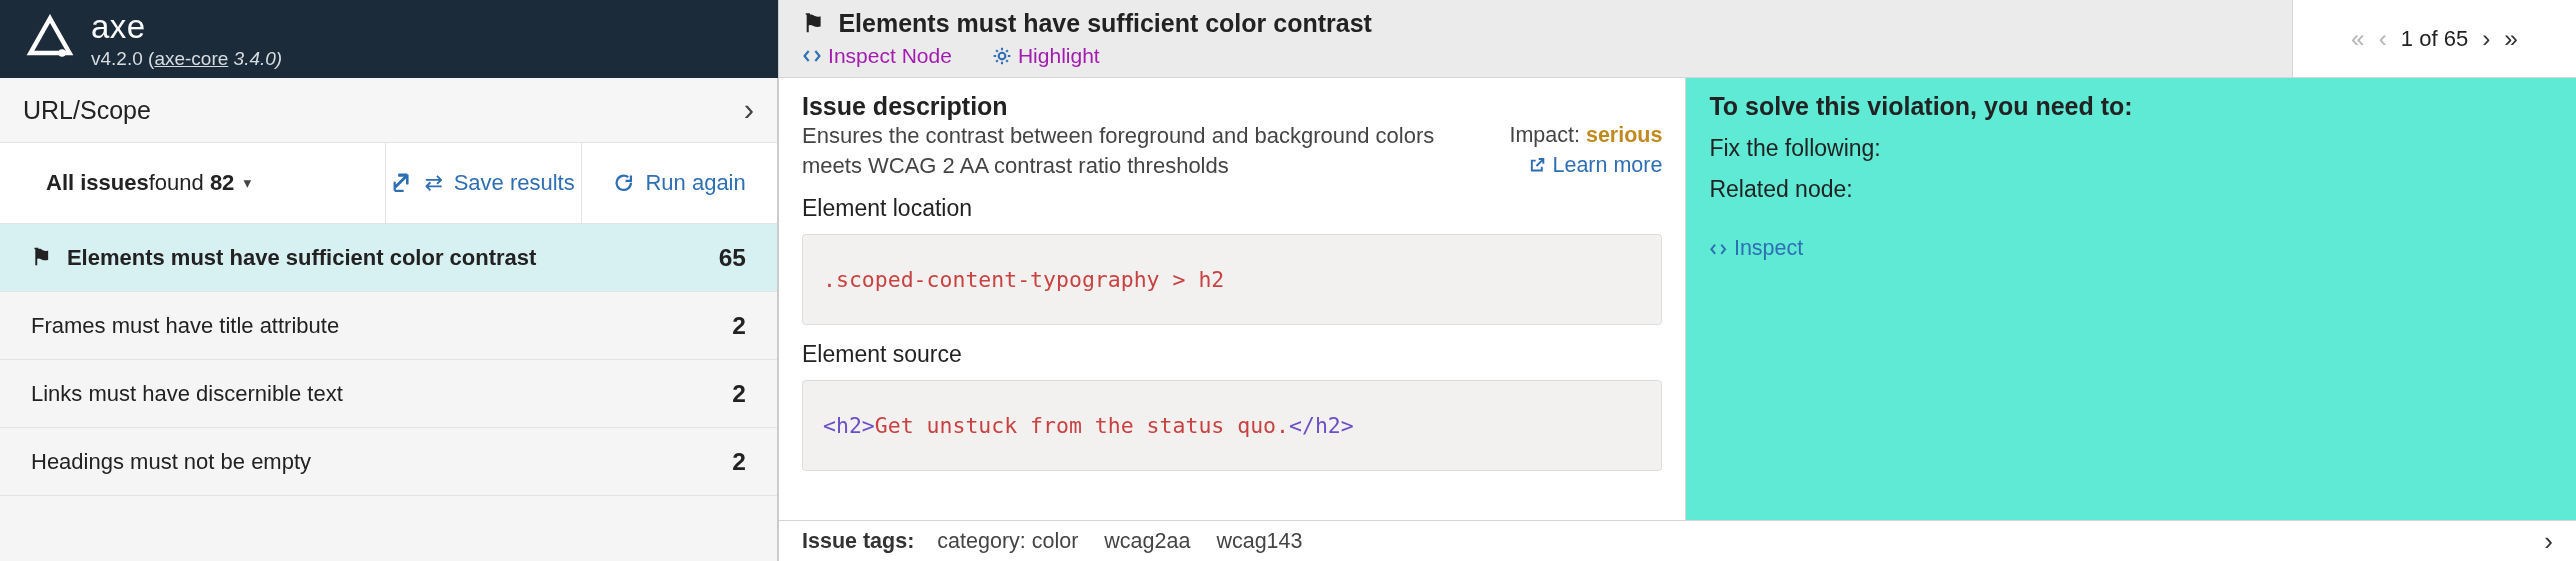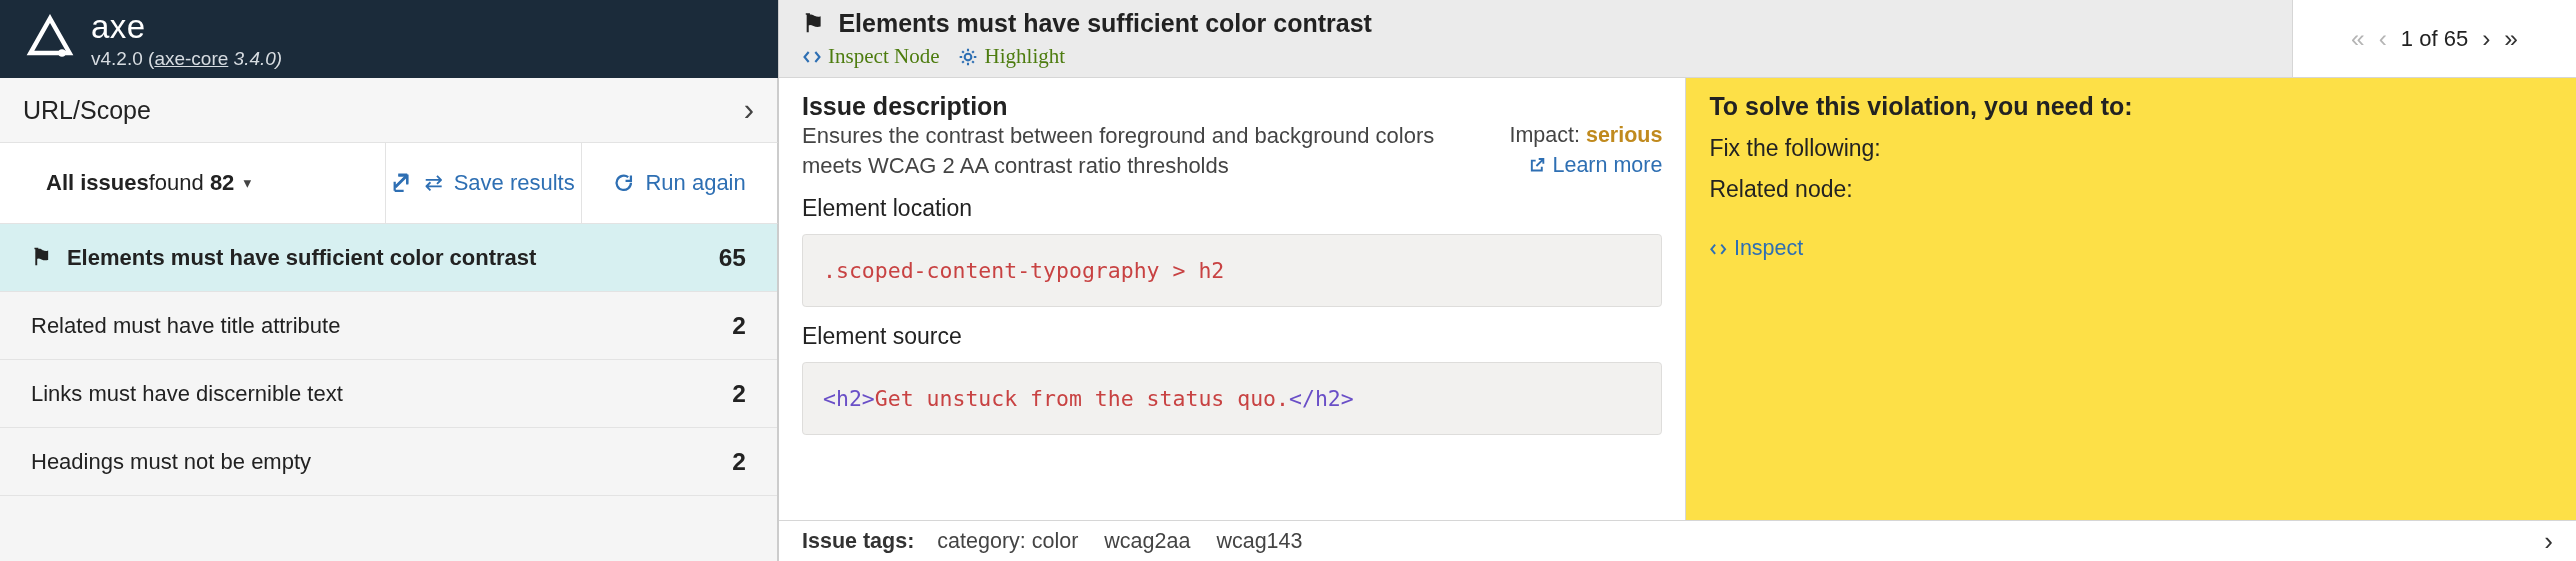--- a/index.html
+++ b/index.html
@@ -35,39 +35,39 @@
   .issue-row { height: 68px; display: flex; align-items: center; justify-content: space-between; padding: 0 31px 0 31px; font-size: 22px; color:#222; border-bottom: 1.5px solid #e3e3e3; cursor: pointer; }
   .issue-row.active { background: #d7f0f1; font-weight: 600; }
   .issue-row .flag { margin-right: 15.3px; font-size: 23px; color:#222; }
   .issue-row .title { flex: 1; }
   .issue-row .count { font-weight: 600; font-size: 24.5px; }
 
   
   .detail-header-bar { height: 78px; display: flex; background: #ebebeb; border-bottom: 1.5px solid #d6d6d6; }
   .detail-header-main { flex: 1; padding: 9.2px 23px 6.1px; display: flex; flex-direction: column; gap: 6.1px; }
   .detail-header-title { display: flex; align-items: center; gap: 14px; font-size: 25px; font-weight: 600; color:#222; }
-  .detail-header-actions { display: flex; gap: 19px; color:#4d7c0f; font-size: 21px; font-family: Liberation Serif, serif; }
+  .detail-header-actions { display: flex; gap: 40px; color:#a21caf; font-size: 21px; }
   .detail-header-actions .act { display: inline-flex; align-items: center; gap: 6.1px; cursor: pointer; }
   .detail-header-actions svg { width: 20px; height: 20px; stroke:#2e6fb3; stroke-width:2.5; fill:none; }
   .pagination { width: 284px; background: #fff; display: flex; align-items: center; justify-content: center; gap: 14px; font-size: 22px; color:#222; border-left: 1.5px solid #d6d6d6; }
   .pagination .nav { color:#b5b5b5; font-size: 24.5px; cursor: pointer; }
   .pagination .nav.enabled { color:#333; }
 
   
   .detail-body { flex: 1; display: flex; }
   .detail-center { flex: 1.02; border-right: 1.5px solid #d6d6d6; display: flex; flex-direction: column; padding: 14px 23px 7.7px; font-size: 22px; color:#222; gap: 12px; background:#fff; }
-  .detail-side { flex: 1; padding: 14px 23px; font-size: 22px; color:#222; display: flex; flex-direction: column; gap: 10.7px; background:#fde047; }
+  .detail-side { flex: 1; padding: 14px 23px; font-size: 22px; color:#222; display: flex; flex-direction: column; gap: 10.7px; background:#5eead4; }
   .detail-h { font-size: 25px; font-weight: 700; }
   .detail-subh { font-size: 23px; color:#222; margin-top: 3.1px; }
   .detail-desc { font-size: 22px; color:#444; line-height: 1.35; }
   .detail-row-top { display: flex; justify-content: space-between; align-items: flex-start; gap: 31px; }
   .impact { font-size: 21.5px; color:#444; text-align:right;margin-top:31px; }
   .impact .val { color:#c08a1e; font-weight: 600; }
   .learn-more { color:#2e6fb3; font-size: 21.5px; display: inline-flex; align-items: center; gap: 6.1px; cursor: pointer; justify-content:flex-end; margin-top:4.6px;}
-  .code-box { background: #f2f1ef; border: 0.8px solid #dedddb; border-radius: 3.8px; padding: 23px 20px; font-family: "SFMono-Regular", Menlo, Consolas, monospace; font-size: 21.5px; white-space: nowrap; overflow: hidden; text-overflow: ellipsis; }
+  .code-box { background: #f2f1ef; border: 0.8px solid #dedddb; border-radius: 3.8px; padding: 32px 20px; font-family: "SFMono-Regular", Menlo, Consolas, monospace; font-size: 21.5px; white-space: nowrap; overflow: hidden; text-overflow: ellipsis; }
   .code-box.compact { padding: 10.7px 17px; }
   .code-red { color: #c84242; }
   .code-purple { color: #6a4fc7; }
   .fix-text { font-size: 22px; color:#444; line-height: 1.35; }
   .inspect-link { color:#2e6fb3; font-size: 21.5px; display: inline-flex; align-items: center; gap: 6.1px; cursor: pointer; margin-top: 23px; }
 
   
   .tags-bar { height: 42px; border-top: 1.5px solid #d6d6d6; display: flex; align-items: center; padding: 0 23px; gap: 23px; font-size: 21.5px; color:#333; background:#fff; }
   .tags-bar .label { font-weight: 700; }
   .tags-bar .tag { color:#444; }
@@ -132,21 +132,21 @@
       </div>
     </div>
 
     <div class="issue-list" id="issue-list">
         <div class="issue-row active">
           <span class="flag">⚑</span>
           <span class="title">Elements must have sufficient color contrast</span>
           <span class="count">65</span>
         </div>
         <div class="issue-row">
-          <span class="title">Related must have title attribute</span>
+          <span class="title">Frames must have title attribute</span>
           <span class="count">2</span>
         </div>
         <div class="issue-row">
           <span class="title">Links must have discernible text</span>
           <span class="count">2</span>
         </div>
         <div class="issue-row">
           <span class="title">Headings must not be empty</span>
           <span class="count">2</span>
         </div>

